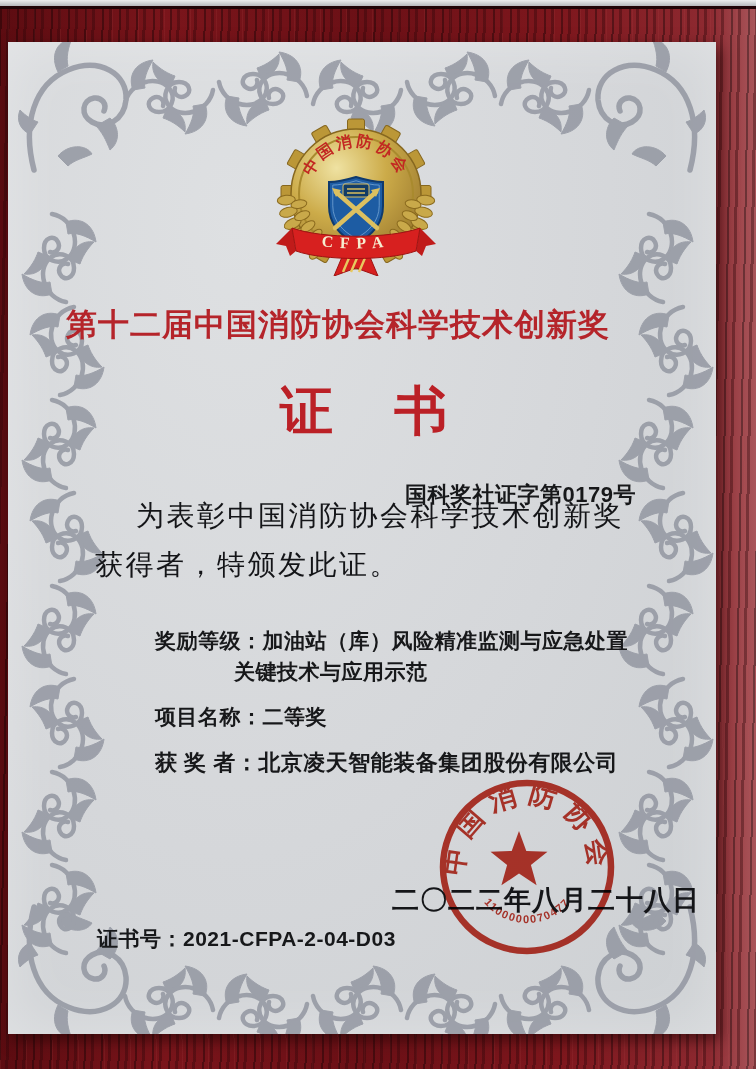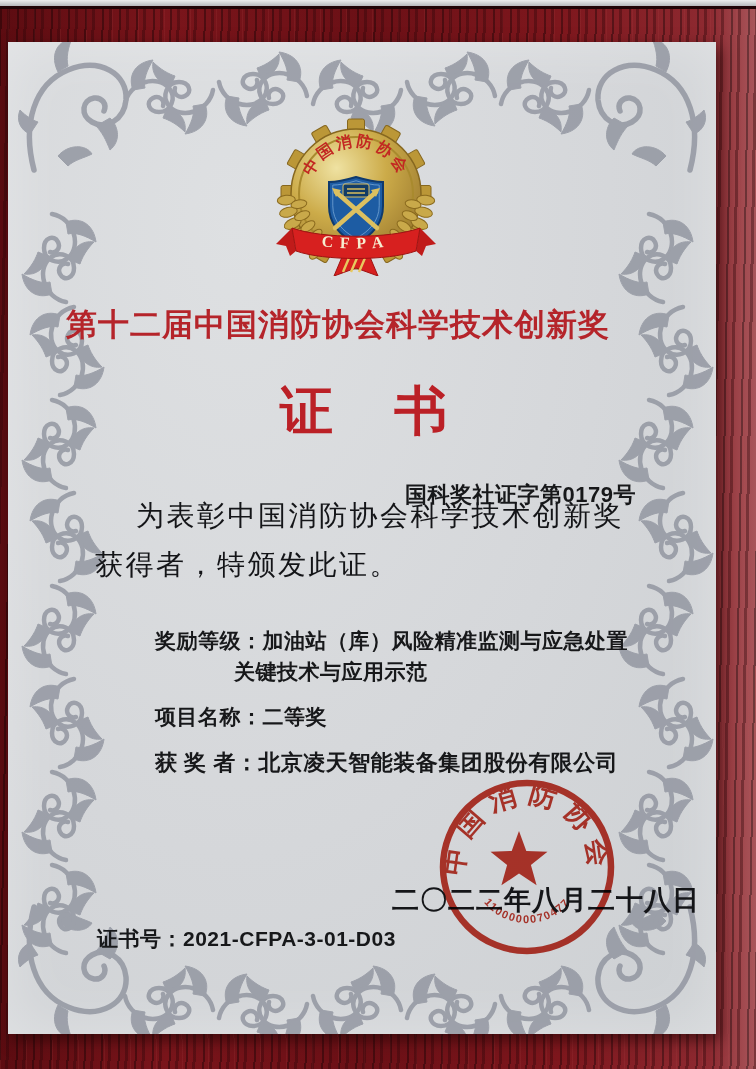--- a/index.html
+++ b/index.html
@@ -215,16 +215,16 @@
       <circle r="84" fill="none" stroke="#c32a1d" stroke-width="6.5"></circle>
       <polygon fill="#c32a1d" points="0,-30 7.3,-10.1 28.5,-9.3 11.9,3.9 17.6,24.3 0,12.5 -17.6,24.3 -11.9,3.9 -28.5,-9.3 -7.3,-10.1" transform="translate(-8,-6)"></polygon>
       <text font-size="27" font-weight="bold" fill="#c32a1d" letter-spacing="9" text-anchor="middle" font-family="Liberation Serif, DejaVu Serif, serif">
         <textPath href="#sealArc" startOffset="50%">中国消防协会</textPath>
       </text>
       <text font-size="11" font-weight="bold" fill="#c32a1d" letter-spacing="1.5" text-anchor="middle" font-family="Liberation Sans, DejaVu Sans, sans-serif">
         <textPath href="#sealCodeArc" startOffset="50%">1100000070477</textPath>
       </text>
     </svg>
 
-    <div class="abs certno"><span>证书号：</span><span>2021-CFPA-3-01-D03</span></div>
+    <div class="abs certno"><span>证书号：</span><span>2021-CFPA-2-04-D03</span></div>
 
   </div>
 </div>
 
 </body></html>

